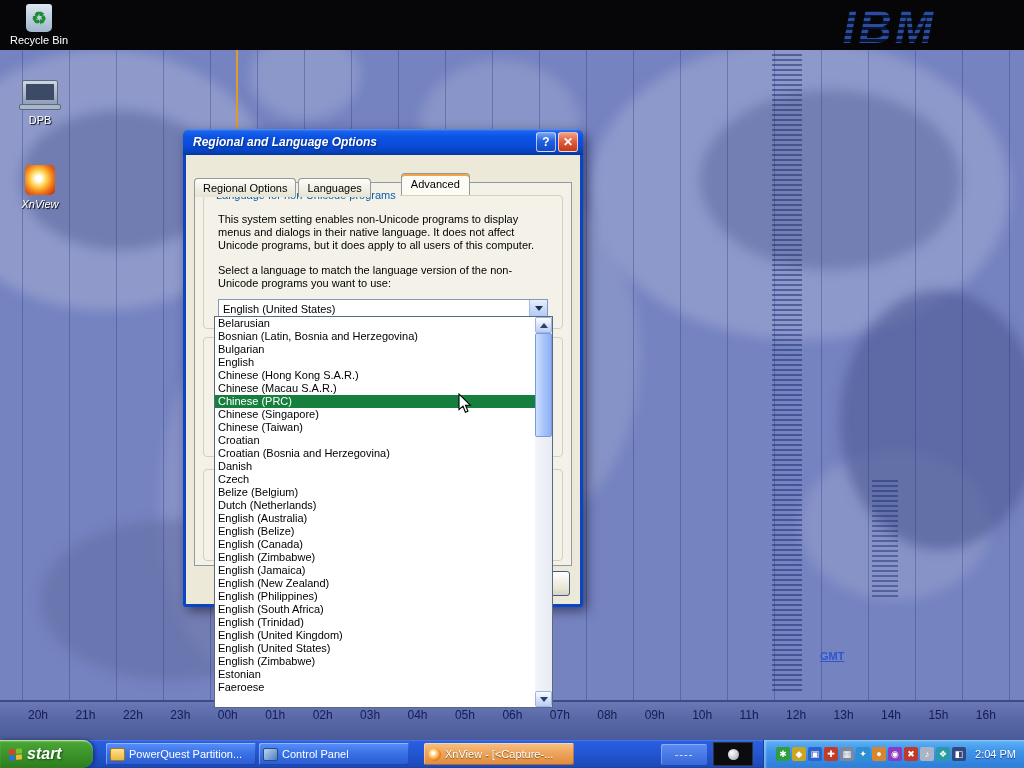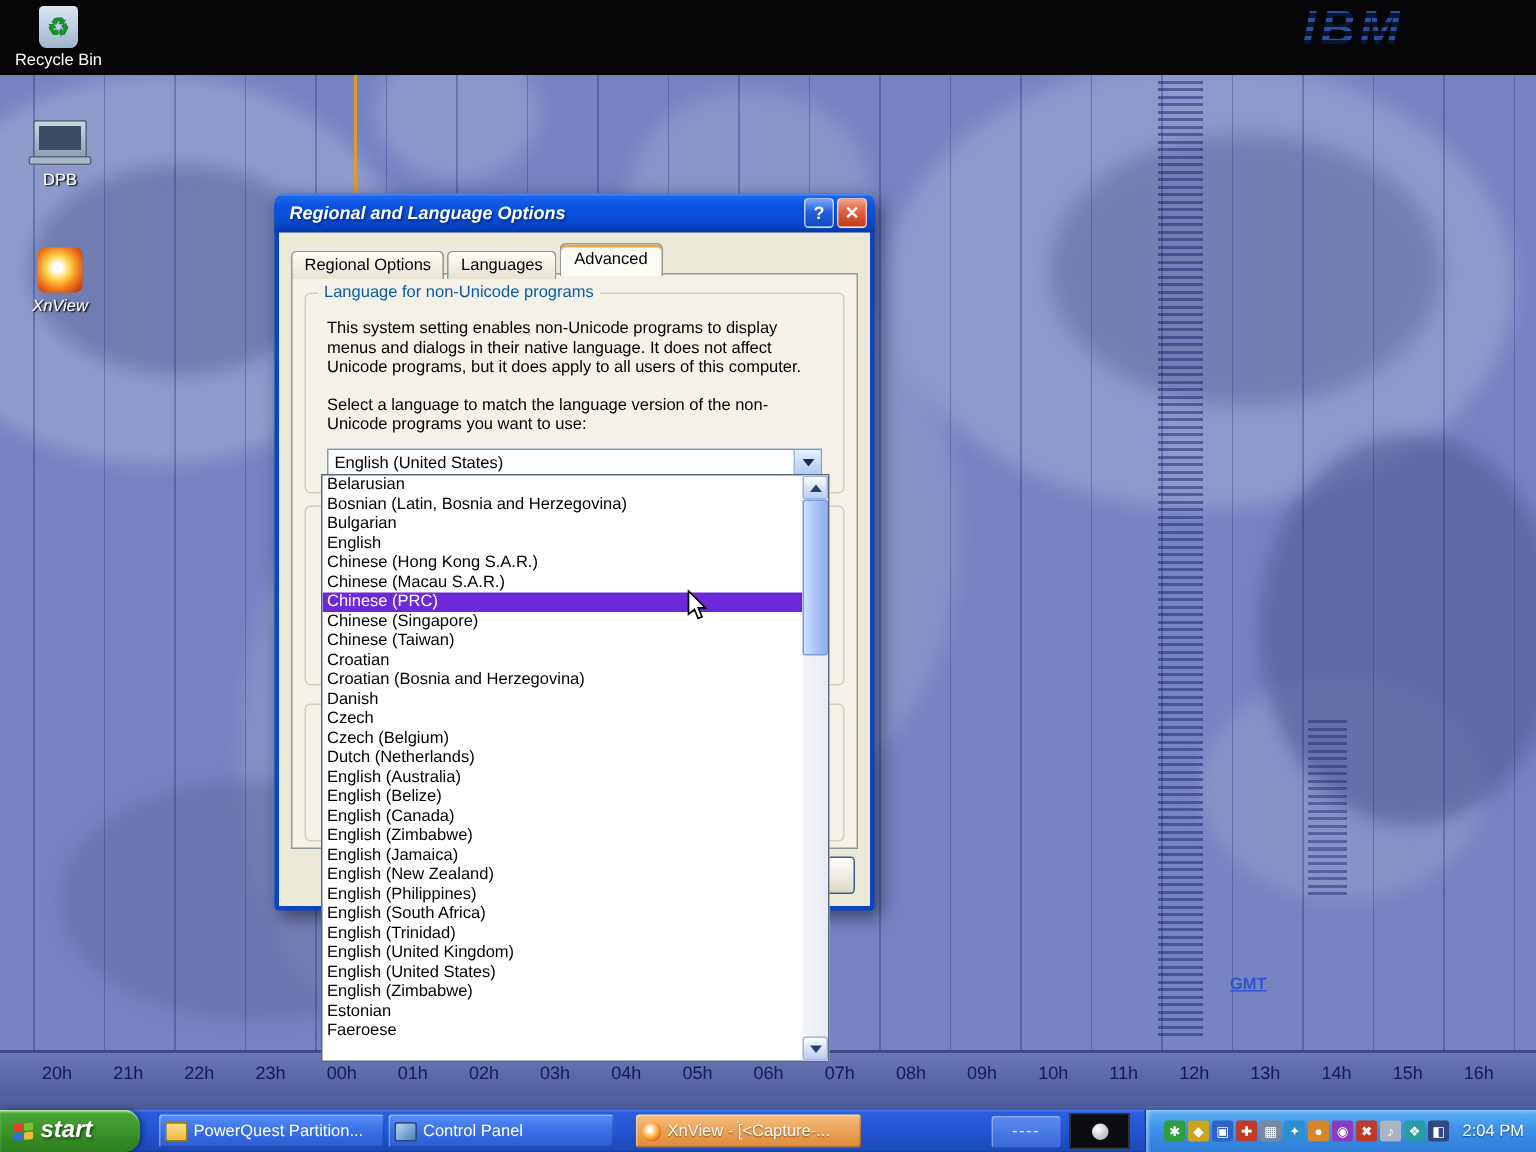--- a/index.html
+++ b/index.html
@@ -6,21 +6,21 @@
   #screen{position:relative;width:1024px;height:768px;overflow:hidden;
     background:#7583c1;font-family:"Liberation Sans",sans-serif;}
 
   
   .topband{position:absolute;left:0;top:0;width:100%;height:50px;background:#060608;z-index:5;}
   .rb-wrap{position:absolute;left:8px;top:4px;width:62px;text-align:center;}
   .rb-icon{width:26px;height:28px;margin:0 auto;border-radius:3px 3px 5px 5px;
     background:linear-gradient(180deg,#dce7f2,#9fb6cc);display:flex;align-items:center;justify-content:center;
     color:#1f8a34;font-size:17px;font-weight:bold;}
   .rb-label{color:#fff;font-size:11px;margin-top:2px;}
-  .ibm{position:absolute;right:88px;top:0px;font-style:italic;font-weight:900;font-size:32px;letter-spacing:3px;
+  .ibm{position:absolute;right:88px;top:0px;font-style:italic;font-weight:900;font-size:46px;letter-spacing:3px;
     background:repeating-linear-gradient(180deg,#2a4da0 0 3px,#0b1430 3px 6px);
     -webkit-background-clip:text;background-clip:text;color:transparent;}
 
   
   .map{position:absolute;left:0;top:50px;width:1024px;height:650px;z-index:0;background:#7583c1;}
   .blob{position:absolute;border-radius:50%;filter:blur(6px);}
   .tz-lines{position:absolute;inset:0;background:repeating-linear-gradient(90deg,rgba(25,40,110,.3) 0 1px,transparent 1px 47px);background-position:22px 0;}
   .hatch{position:absolute;left:772px;top:4px;width:30px;height:640px;
     background:repeating-linear-gradient(180deg,rgba(20,40,110,.5) 0 2px,transparent 2px 5px);}
   .hatch2{position:absolute;left:872px;top:430px;width:26px;height:120px;
@@ -43,24 +43,24 @@
     border-radius:8px 8px 3px 3px;box-shadow:4px 4px 12px rgba(0,0,20,.5);background:#0a45c4;}
   .titlebar{height:26px;border-radius:7px 7px 0 0;position:relative;display:flex;align-items:center;padding:0 6px;
     background:linear-gradient(180deg,#5a96f5 0%,#1d64ec 8%,#0b53e4 30%,#0a4cda 65%,#0640b4 92%,#0336a0 100%);}
   .title-text{color:#fff;font-weight:bold;font-size:12px;text-shadow:1px 1px 2px #012a7c;padding-left:4px;font-style:italic;}
   .tb-btns{position:absolute;right:5px;top:3px;display:flex;gap:2px;}
   .tbtn{width:20px;height:20px;border-radius:3px;border:1px solid rgba(255,255,255,.65);box-sizing:border-box;
     display:flex;align-items:center;justify-content:center;color:#fff;font-weight:bold;font-size:12px;}
   .help{background:linear-gradient(180deg,#7aa6f8,#2360e0 45%,#1549c0);}
   .close{background:linear-gradient(180deg,#f5a088,#e06040 45%,#c03a18);}
   .dlg-body{position:absolute;left:3px;right:3px;top:26px;bottom:3px;background:#ECE9D8;}
-  #tabs{position:absolute;left:8px;top:7px;display:flex;align-items:flex-end;z-index:2;justify-content:flex-end;}
+  #tabs{position:absolute;left:8px;top:18px;display:flex;align-items:flex-end;z-index:2;justify-content:flex-end;}
   .tab{font-size:11px;padding:3px 8px;background:linear-gradient(#fefdf8,#e6e3d2);border:1px solid #919B9C;border-bottom:none;
     border-radius:4px 4px 0 0;margin-right:2px;position:relative;top:2px;color:#000;}
-  .tab.active{background:#FCFBF4;padding:4px 9px 5px;top:0;box-shadow:inset 0 2px 0 #f3a348;z-index:3;}
+  .tab.active{background:#FCFBF4;padding:4px 9px 5px;top:0;box-shadow:inset 0 2px 0 #f3a348;z-index:3;margin-left:28px;}
   .tabpage{position:absolute;left:8px;right:8px;top:27px;bottom:38px;border:1px solid #919B9C;background:#F4F2E8;z-index:1;}
   .groupbox{position:absolute;left:8px;right:8px;border:1px solid #D3D0BD;border-radius:4px;}
   #group1{top:12px;height:132px;}
   #group2{top:154px;height:118px;}
   #group3{top:286px;height:90px;}
   .gtitle{position:absolute;top:-7px;left:8px;background:#F4F2E8;padding:0 4px;font-size:11px;color:#0B5CAB;}
   .gtext{position:absolute;left:14px;right:12px;font-size:11px;line-height:13px;color:#000;}
   #gdesc{top:17px;}
   #ginstr{top:68px;}
   .combo{position:absolute;left:14px;right:14px;top:103px;height:19px;background:#fff;border:1px solid #7F9DB9;
@@ -71,21 +71,21 @@
   .combo-arrow{width:0;height:0;border-left:4px solid transparent;border-right:4px solid transparent;border-top:5px solid #1a2f52;}
   .dlg-buttons{position:absolute;right:10px;bottom:8px;display:flex;gap:7px;}
   .dbtn{width:75px;height:23px;border:1px solid #3C5B86;border-radius:3px;
     background:linear-gradient(180deg,#ffffff,#E9E6D6 70%,#D8D4C0);}
 
   
   #dropdown{position:absolute;left:214px;top:316px;width:339px;height:392px;background:#fff;
     border:1px solid #5a6a7a;box-sizing:border-box;z-index:20;}
   #dd-items{position:absolute;left:0;top:0;right:17px;bottom:0;overflow:hidden;}
   .dd-item{height:13px;line-height:13px;font-size:11px;padding-left:3px;white-space:nowrap;color:#000;}
-  .dd-item.sel{background:#6d28d9;color:#fff;}
+  .dd-item.sel{background:#15803d;color:#fff;}
   .scrollbar{position:absolute;right:0;top:0;width:17px;bottom:0;background:linear-gradient(90deg,#F4F5FA,#E8EBF4);}
   .sb-btn{position:absolute;left:0;width:17px;height:16px;box-sizing:border-box;
     background:linear-gradient(180deg,#FDFEFF,#D2DEF8 60%,#BACDF3);border:1px solid #9DB4E4;border-radius:2px;
     display:flex;align-items:center;justify-content:center;}
   .sb-up{top:0;} .sb-down{bottom:0;}
   .arr-up{width:0;height:0;border-left:4px solid transparent;border-right:4px solid transparent;border-bottom:5px solid #28406e;}
   .arr-down{width:0;height:0;border-left:4px solid transparent;border-right:4px solid transparent;border-top:5px solid #28406e;}
   .sb-thumb{position:absolute;left:0;top:16px;width:17px;height:104px;box-sizing:border-box;
     background:linear-gradient(90deg,#CDE0FE,#A9C4F9 50%,#8FB0F4);border:1px solid #7C9AE0;border-radius:2px;}
 
@@ -241,21 +241,21 @@
         <div class="dd-item">English</div>
         <div class="dd-item">Chinese (Hong Kong S.A.R.)</div>
         <div class="dd-item">Chinese (Macau S.A.R.)</div>
         <div class="dd-item sel">Chinese (PRC)</div>
         <div class="dd-item">Chinese (Singapore)</div>
         <div class="dd-item">Chinese (Taiwan)</div>
         <div class="dd-item">Croatian</div>
         <div class="dd-item">Croatian (Bosnia and Herzegovina)</div>
         <div class="dd-item">Danish</div>
         <div class="dd-item">Czech</div>
-        <div class="dd-item">Czech (Belgium)</div>
+        <div class="dd-item">Belize (Belgium)</div>
         <div class="dd-item">Dutch (Netherlands)</div>
         <div class="dd-item">English (Australia)</div>
         <div class="dd-item">English (Belize)</div>
         <div class="dd-item">English (Canada)</div>
         <div class="dd-item">English (Zimbabwe)</div>
         <div class="dd-item">English (Jamaica)</div>
         <div class="dd-item">English (New Zealand)</div>
         <div class="dd-item">English (Philippines)</div>
         <div class="dd-item">English (South Africa)</div>
         <div class="dd-item">English (Trinidad)</div>

